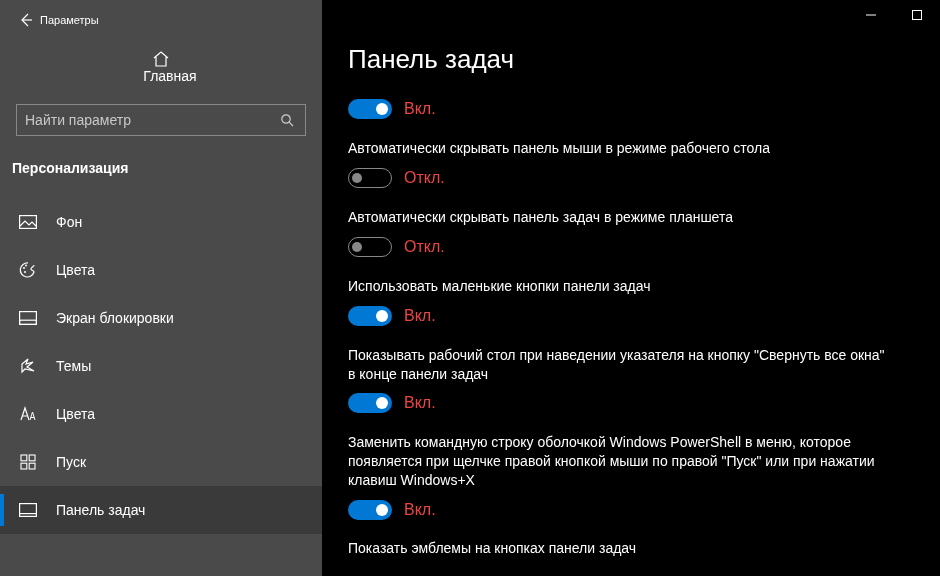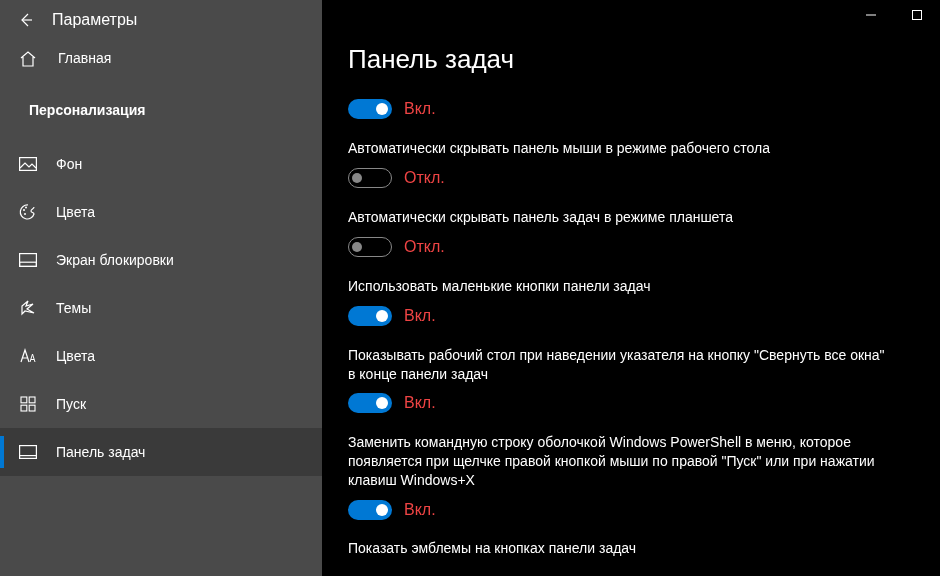--- a/index.html
+++ b/index.html
@@ -1,29 +1,29 @@
 <!DOCTYPE html>
 <html><head>
 <meta charset="utf-8">
 <style>
   * { box-sizing: border-box; margin: 0; padding: 0; }
   html, body { width: 940px; height: 576px; overflow: hidden; font-family: "Segoe UI", Arial, sans-serif; background: #000; color: #fff; }
   .window { display: flex; width: 940px; height: 576px; position: relative; }
   .sidebar { width: 322px; height: 576px; background: #4a4a4a; display: flex; flex-direction: column; }
   .titlebar { height: 40px; display: flex; align-items: center; padding: 0 12px; }
   .titlebar .back { width: 28px; height: 28px; display: flex; align-items: center; justify-content: center; cursor: pointer; }
-  .titlebar .title { font-size: 16px; margin-left: 12px; color: #fff; }
-  .home-row { display: flex; align-items: flex-start; padding: 10px 16px; cursor: pointer; }
+  .titlebar .title { font-size: 11px; color: #fff; }
+  .home-row { display: flex; align-items: center; padding: 10px 16px; cursor: pointer; flex-direction: column; }
   .home-row .icon-slot { width: 24px; display: flex; align-items: center; justify-content: center; }
   .home-row .label { margin-left: 18px; font-size: 14px; color: #fff; }
   .searchbox { margin: 10px 16px 0 16px; height: 32px; border: 1px solid #888; background: transparent; display: flex; align-items: center; padding: 0 8px; }
   .searchbox input { flex: 1; background: transparent; border: none; outline: none; color: #fff; font-size: 14px; }
   .searchbox input::placeholder { color: #c8c8c8; }
   .searchbox .sicon { width: 20px; display: flex; align-items: center; justify-content: center; }
-  .section-label { font-size: 14px; font-weight: 600; color: #fff; padding: 24px 16px 8px 29px; }
+  .section-label { font-size: 14px; font-weight: 600; color: #fff; padding: 24px 16px 8px 12px; }
   .nav { margin-top: 14px; display: flex; flex-direction: column; }
   .nav-item { display: flex; align-items: center; height: 48px; padding: 0 16px; cursor: pointer; position: relative; }
   .nav-item .icon-slot { width: 24px; display: flex; align-items: center; justify-content: center; }
   .nav-item .label { margin-left: 16px; font-size: 14px; color: #fff; }
   .nav-item.selected { background: #3a3a3a; }
   .nav-item.selected::before { content: ""; position: absolute; left: 0; top: 8px; bottom: 8px; width: 4px; background: #0078d4; }
   .content { flex: 1; height: 576px; background: #000; position: relative; overflow: hidden; }
   .winbtns { position: absolute; top: 0; right: 0; height: 30px; display: flex; }
   .winbtn { width: 46px; height: 30px; display: flex; align-items: center; justify-content: center; cursor: pointer; }
   .content-inner { padding: 44px 26px 0 26px; height: 576px; overflow: hidden; }
@@ -58,20 +58,29 @@
 
     <div class="home-row">
       <div class="icon-slot">
         <svg width="18" height="18" viewBox="0 0 18 18">
             <path d="M2 8 L9 2 L16 8 M4 7 V16 H14 V7" stroke="#fff" stroke-width="1.2" fill="none"></path>
           </svg>
       </div>
       <div class="label">Главная</div>
     </div>
 
+    <div class="searchbox">
+      <input type="text" placeholder="Найти параметр" style="">
+      <div class="sicon">
+        <svg width="14" height="14" viewBox="0 0 14 14">
+            <circle cx="6" cy="6" r="4.2" stroke="#ccc" stroke-width="1.2" fill="none"></circle>
+            <line x1="9.2" y1="9.2" x2="13" y2="13" stroke="#ccc" stroke-width="1.2"></line>
+          </svg>
+      </div>
+    </div>
 
     <div class="section-label">Персонализация</div>
 
     <div class="nav">
       <div class="nav-item">
         <div class="icon-slot">
             <svg width="18" height="14" viewBox="0 0 18 14">
               <rect x="0.6" y="0.6" width="16.8" height="12.8" stroke="#fff" stroke-width="1.2" fill="none"></rect>
               <path d="M1 11 L6 6 L10 10 L13 7 L17 11" stroke="#fff" stroke-width="1.2" fill="none"></path>
             </svg>

